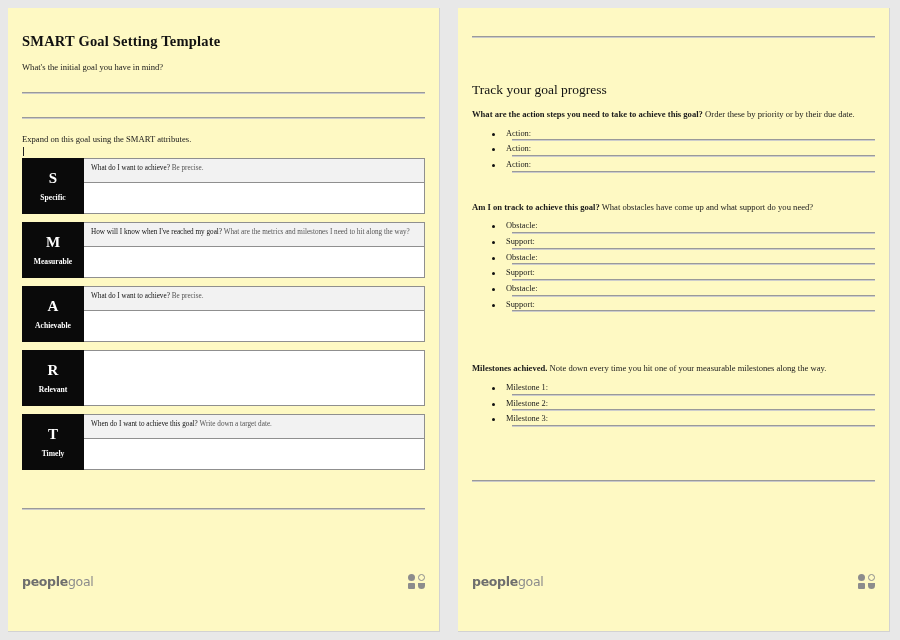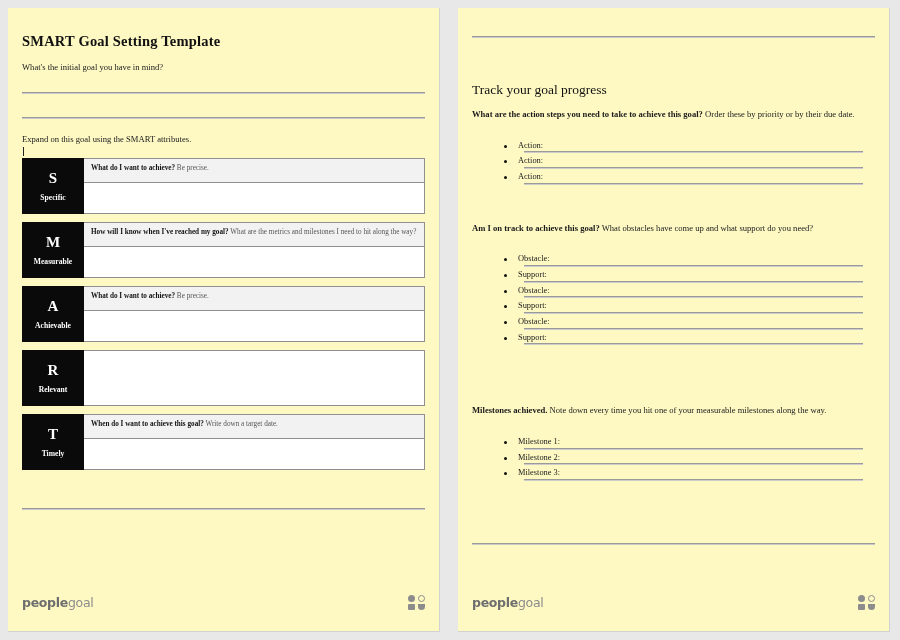--- a/index.html
+++ b/index.html
@@ -128,31 +128,31 @@
     height: 24px;
     box-sizing: border-box;
     font-size: 7.2px;
     color: #555;
     line-height: 1.1;
     white-space: nowrap;
     overflow: hidden;
   }
   .smart-prompt b {
     color: #111;
-    font-weight: bold;
+    font-weight: normal;
   }
   .smart-answer {
     flex: 1 1 auto;
     background: #ffffff;
   }
 
   
   .bullet-list {
     list-style: none;
-    margin: 12px;
+    margin: 0;
     padding: 0;
   }
   .bullet-item {
     position: relative;
     padding-left: 34px;
     margin-bottom: 3px;
   }
   .bullet-item::before {
     content: "";
     position: absolute;
@@ -175,24 +175,24 @@
     height: 0;
     border-top: 1px solid #9a9a9a;
     border-bottom: 1px solid #cccccc;
   }
 
   
   .footer {
     position: absolute;
     left: 14px;
     right: 14px;
-    bottom: 21px;
+    bottom: 28px;
     height: 44px;
     display: flex;
-    align-items: flex-end;
+    align-items: center;
     justify-content: space-between;
   }
   .logo-wordmark {
     font-family: "DejaVu Sans", sans-serif;
     font-size: 12.5px;
     letter-spacing: -0.3px;
     color: #8c8c8c;
   }
   .logo-wordmark b {
     color: #6e6e6e;

